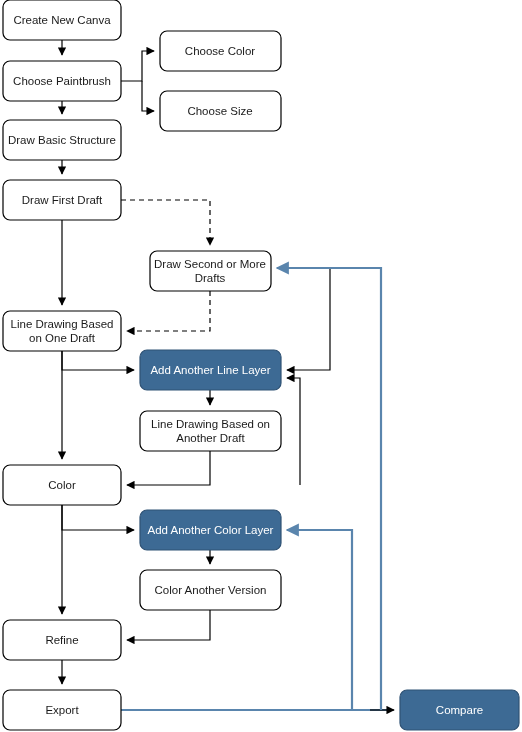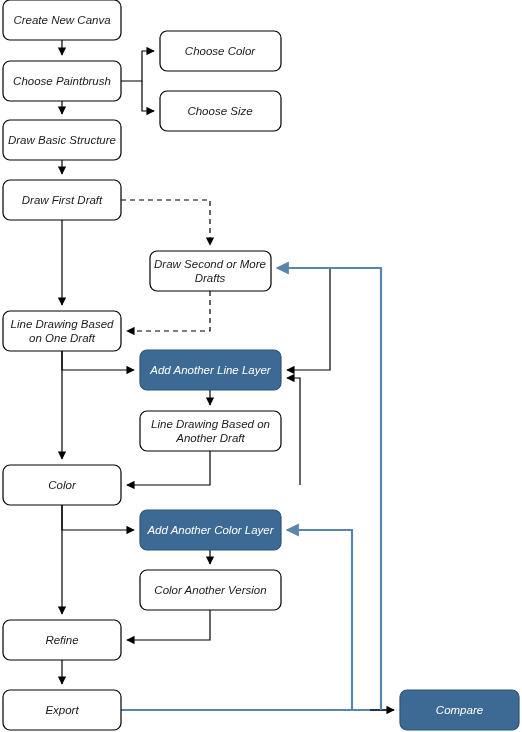--- a/index.html
+++ b/index.html
@@ -11,21 +11,20 @@
   body {
     width: 522px;
     height: 732px;
     overflow: hidden;
     font-family: "Liberation Sans", sans-serif;
   }
   #flowchart-root {
     position: relative;
     width: 432px;
     height: 732px;
-    font-style: italic;
   }
   svg#diagram {
     display: block;
     width: 522px;
     height: 732px;
   }
   .node-rect-plain {
     fill: #ffffff;
     stroke: #000000;
     stroke-width: 1.2;

